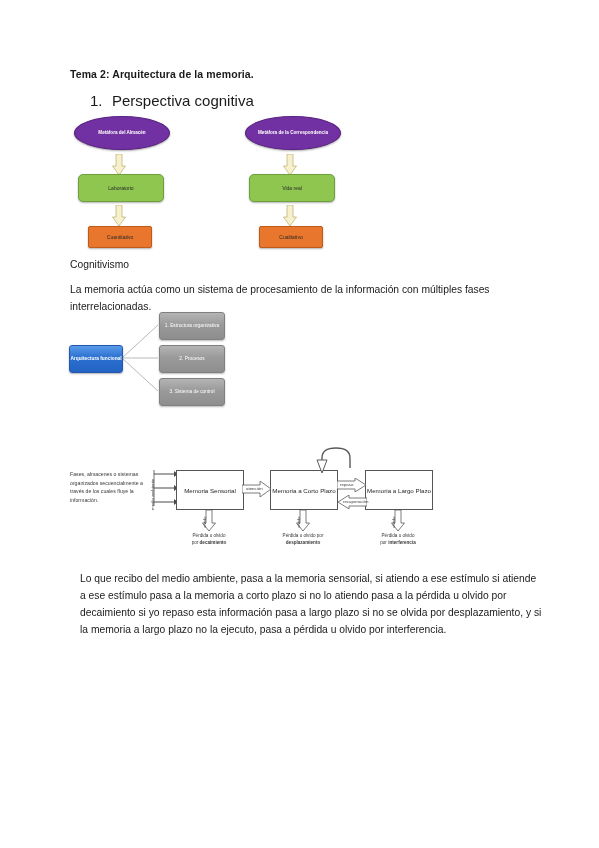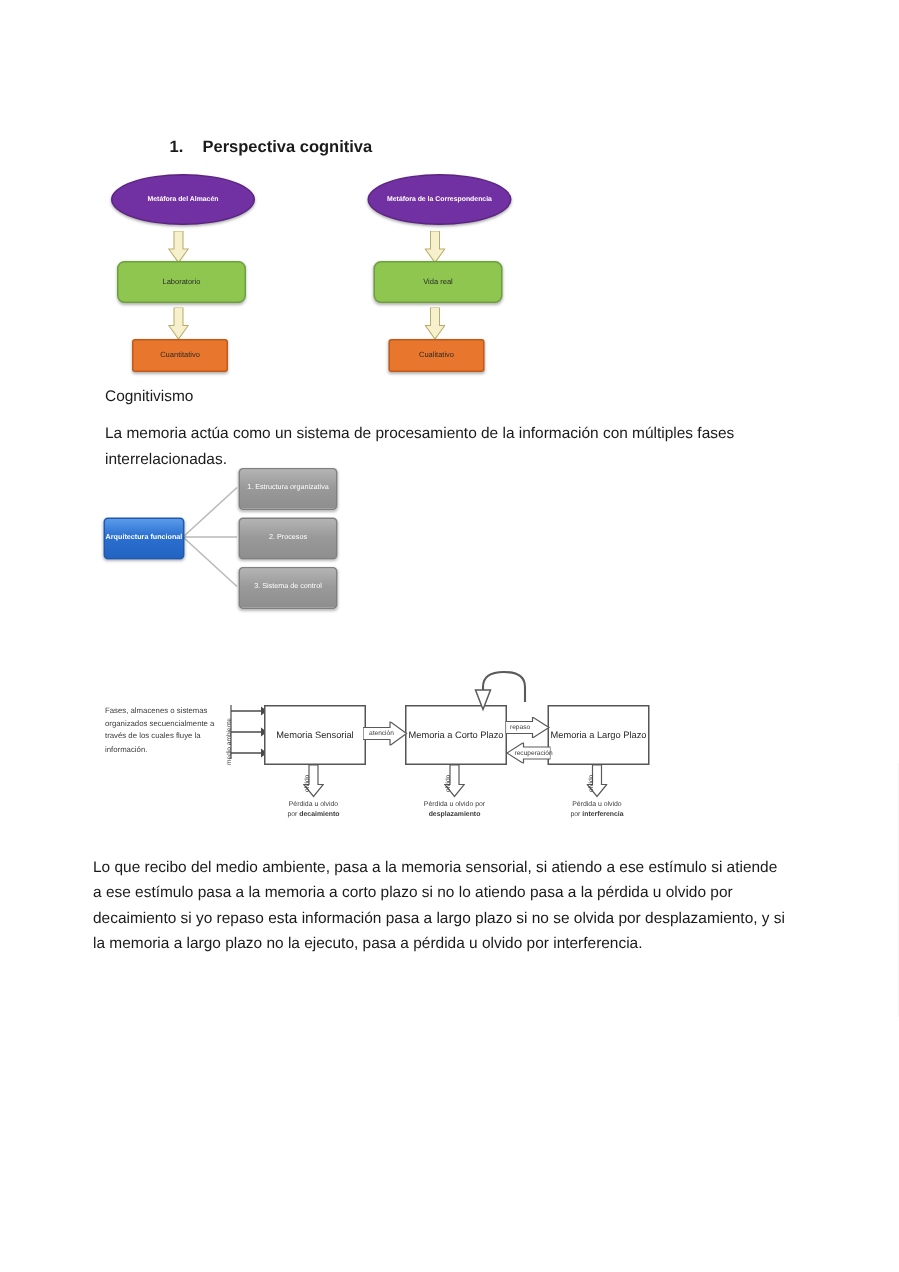--- a/index.html
+++ b/index.html
@@ -26,45 +26,44 @@
     top: 68px;
     font-size: 10.5px;
     font-weight: bold;
     color: #1a1a1a;
     letter-spacing: .1px;
   }
   .h-sub {
     position: absolute;
     left: 90px;
     top: 92px;
-    font-size: 11px;
-    font-weight: bold;
+    font-size: 15px;
+    font-weight: normal;
     color: #1a1a1a;
-    margin-left: 23px;
   }
   .h-sub .num { display: inline-block; width: 22px; }
 
   .para {
     position: absolute;
     font-size: 10.3px;
     line-height: 17px;
     color: #1a1a1a;
     text-align: left;
   }
   #p-cognitivismo { left: 70px; top: 256px; width: 460px; }
   #p-memoria      { left: 70px; top: 281px; width: 465px; }
   .h-modal {
     position: absolute;
     left: 70px;
     top: 420px;
     font-size: 10.5px;
     font-weight: bold;
     color: #1a1a1a;
   }
-  #p-final { left: 62px; top: 570px; width: 462px; }
+  #p-final { left: 80px; top: 570px; width: 462px; }
 
   
   #diagram-metaphors {
     position: absolute;
     left: 60px;
     top: 112px;
     width: 290px;
     height: 135px;
   }
   .ellipse {
@@ -229,20 +228,21 @@
   #cap-1 { left: 101px; top: 84px; }
   #cap-2 { left: 195px; top: 84px; }
   #cap-3 { left: 290px; top: 84px; }
   .mm-caption b { font-weight: bold; }
 </style>
 </head>
 <body>
 
 <div class="page">
 
+  <div class="h-title">Tema 2: Arquitectura de la memoria.</div>
   <div class="h-sub">
     <span class="num">1.</span><span>Perspectiva cognitiva</span>
   </div>
 
   <div id="diagram-metaphors">
 
     <div class="ellipse" style="left:14px; top:4px;">Metáfora del Almacén</div>
     <svg class="arr-down" style="left:52px; top:42px;" viewBox="0 0 14 22">
       <polygon points="4,0 10,0 10,12 13.5,12 7,21 0.5,12 4,12" fill="#F6F0CC" stroke="#B9AD6A" stroke-width="0.7"></polygon>
     </svg>

